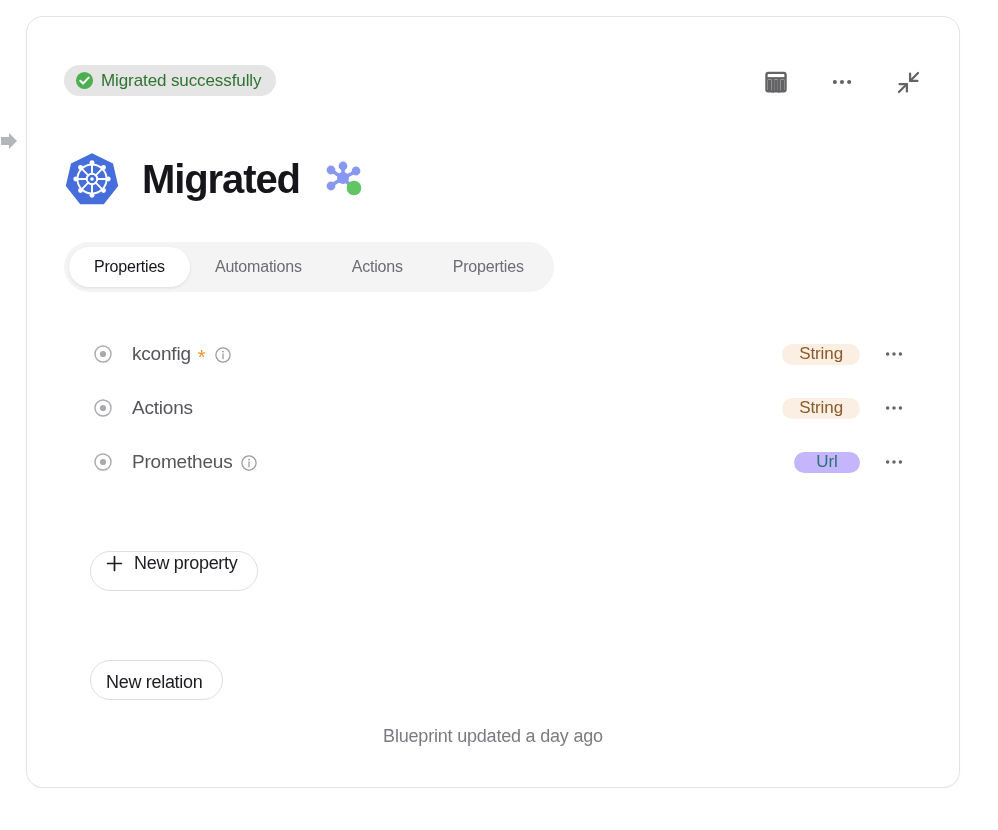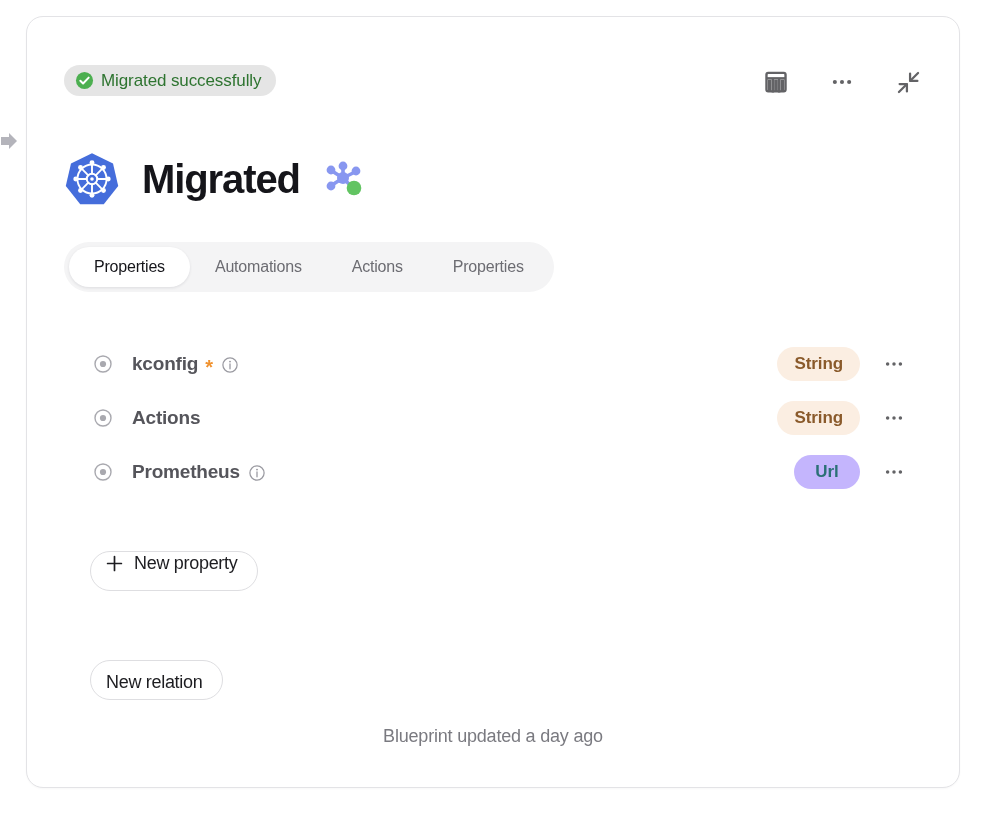--- a/index.html
+++ b/index.html
@@ -92,21 +92,21 @@
     border-radius: 21px; border: 0; background: none;
     cursor: pointer; letter-spacing: -.2px;
     white-space: nowrap;
   }
   .tab.active {
     background: #ffffff; color: #15151a; font-weight: 500;
     box-shadow: 0 1px 3px rgba(16,24,40,.10);
   }
 
   
-  .prop-list { position: absolute; left: 37px; top: 320px; width: 860px; font-weight: bold; }
+  .prop-list { position: absolute; left: 37px; top: 310px; width: 860px; }
   .prop-row {
     position: relative;
     height: 54px;
     display: flex; align-items: center;
     padding: 0 10px 0 30px;
     border-radius: 10px;
   }
   .dot-icon { width: 18px; height: 18px; flex: none; display: block; }
   .prop-name {
     margin-left: 20px;
@@ -118,21 +118,21 @@
   }
   .info-icon {
     margin-left: 9px; width: 16px; height: 16px; display: block; flex: none;
     position: relative; top: 1px;
   }
   .prop-right {
     margin-left: auto;
     display: flex; align-items: center; gap: 14px;
   }
   .type-badge {
-    height: 34px; min-width: 66px; padding: 0 17px;
+    height: 21px; min-width: 66px; padding: 0 17px;
     display: inline-flex; align-items: center; justify-content: center;
     border-radius: 17px;
     font-size: 17px; letter-spacing: -.1px;
   }
   .type-String { background: #fbeee2; color: #8a5a2b; }
   .type-Url    { background: #c4b5fd; color: #2b7076; }
   .row-menu {
     width: 40px; height: 34px;
     display: flex; align-items: center; justify-content: center;
     border: 0; background: none; cursor: pointer; color: #636366;

